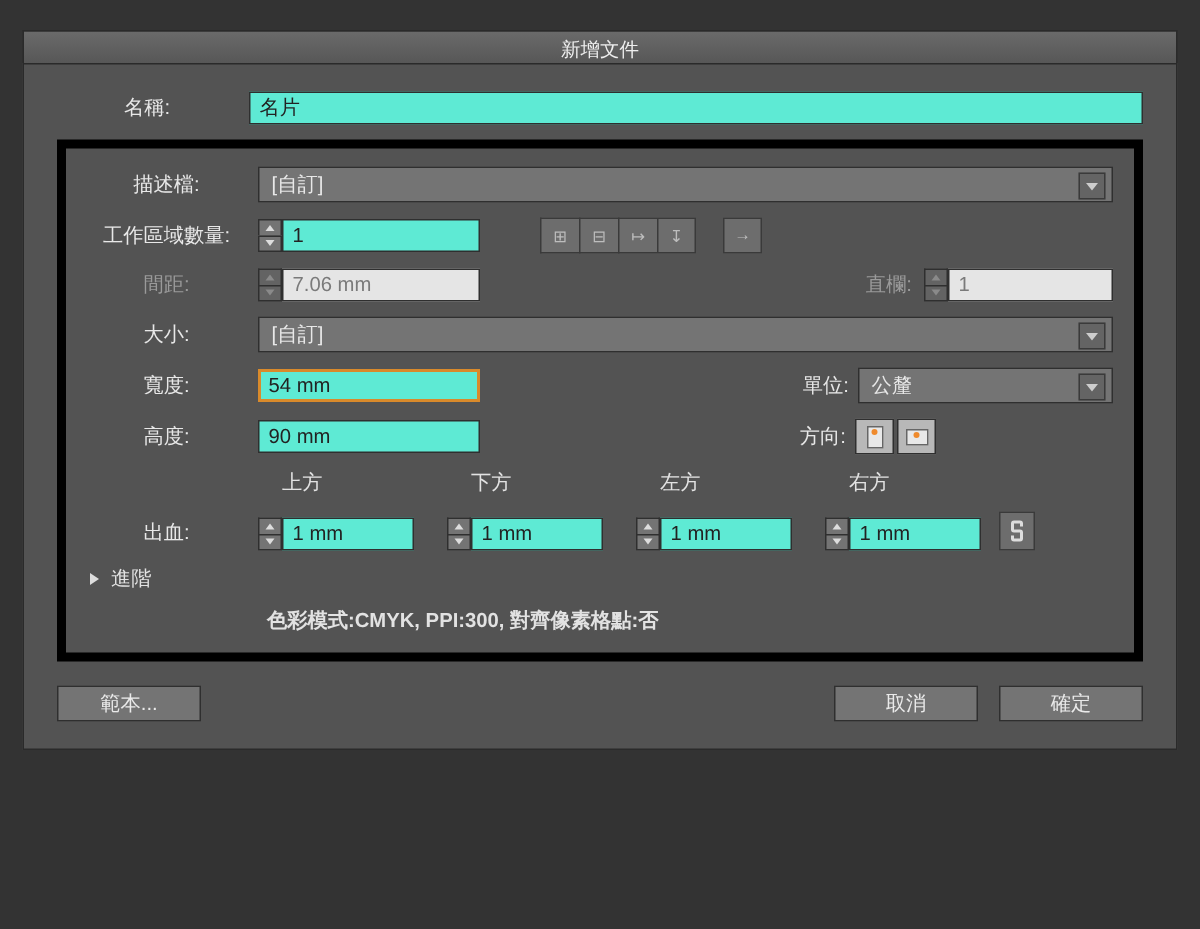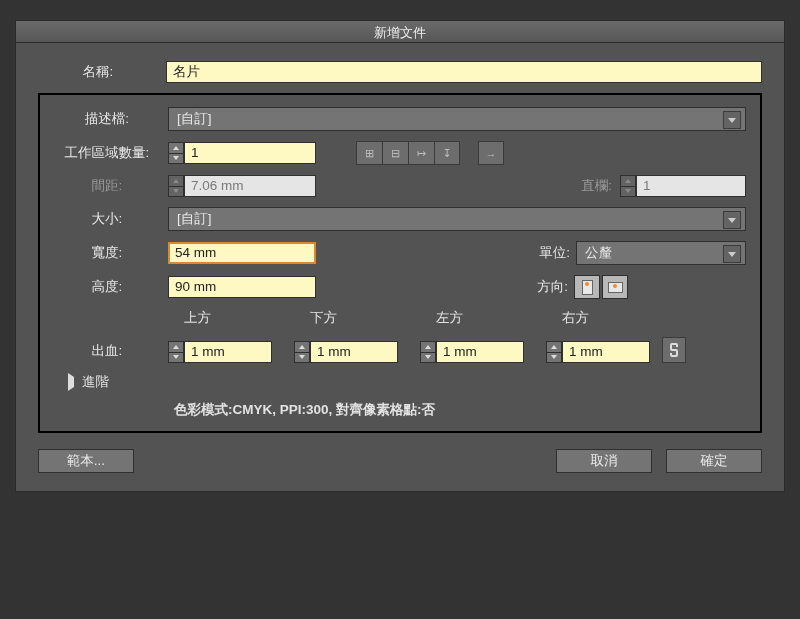--- a/index.html
+++ b/index.html
@@ -6,24 +6,24 @@
 body { background: #333; padding: 20px 15px; }
 
 .window { width: 770px; margin: 0 auto; }
 .titlebar { height: 22px; background: linear-gradient(#6a6a6a,#575757); border: 1px solid #2a2a2a; border-bottom: none; display: flex; align-items: flex-end; justify-content: center; color: #eee; font-size: 13px; }
 .body { background: #535353; border: 1px solid #2a2a2a; padding: 18px 22px 18px 22px; }
 
 .row { display: flex; align-items: center; margin-bottom: 10px; }
 .label { color: #e8e8e8; font-size: 13.5px; text-align: center; padding-right: 8px; }
 .label.dim { color: #9a9a9a; }
 
-.panel { border: 2px solid #000000; padding: 12px 14px 6px 14px; margin-top: 4px; }
+.panel { border: 6px solid #000000; padding: 12px 14px 6px 14px; margin-top: 4px; }
 
 .input {
-  background: #fef9c3; border: 1px solid #2f2f2f; height: 22px;
+  background: #5eead4; border: 1px solid #2f2f2f; height: 22px;
   font-size: 13.5px; color: #222; padding: 0 6px; line-height: 20px;
 }
 .input.dark { background:#e5e5e5; color:#7a7a7a; }
 .input.active { border:2px solid #d98a2b; padding:0 5px; line-height:18px; }
 
 .dropdown {
   background: #747474; border:1px solid #2f2f2f; height:24px;
   color:#e8e8e8; font-size:13.5px; padding:0 8px; display:flex;
   align-items:center; position:relative; flex:1;
 }
@@ -57,21 +57,21 @@
   display:flex; align-items:center; justify-content:center;
 }
 .orient-btn .page { background:#e8e8e8; border:1px solid #666; position:relative; }
 .orient-btn .page::after { content:""; position:absolute; top:1px; left:50%; transform:translateX(-50%); width:4px; height:4px; background:#ef8a2c; border-radius:50%; }
 
 .link-btn {
   width:24px; height:26px; background:#6d6d6d; border:1px solid #3a3a3a;
   display:flex; align-items:center; justify-content:center; color:#ddd;
 }
 
-.disclosure { display:flex; color:#e2e2e2; font-size:13.5px; cursor:pointer; margin:8px 0 10px 14px; }
+.disclosure { display:flex; align-items:center; color:#e2e2e2; font-size:13.5px; cursor:pointer; margin:8px 0 10px 2px; }
 .disclosure::before { content:""; border-top:4px solid transparent; border-bottom:4px solid transparent; border-left:6px solid #ddd; margin-right:8px; }
 
 .summary { color:#e2e2e2; font-size:13.5px; font-weight:600; padding-left:120px; margin-bottom:6px; }
 
 .footer { display:flex; margin-top:16px; }
 .btn {
   height:24px; padding:0 16px; background:#747474; border:1px solid #2f2f2f;
   color:#eaeaea; font-size:13.5px; display:flex; align-items:center; justify-content:center;
   min-width:96px;
 }

